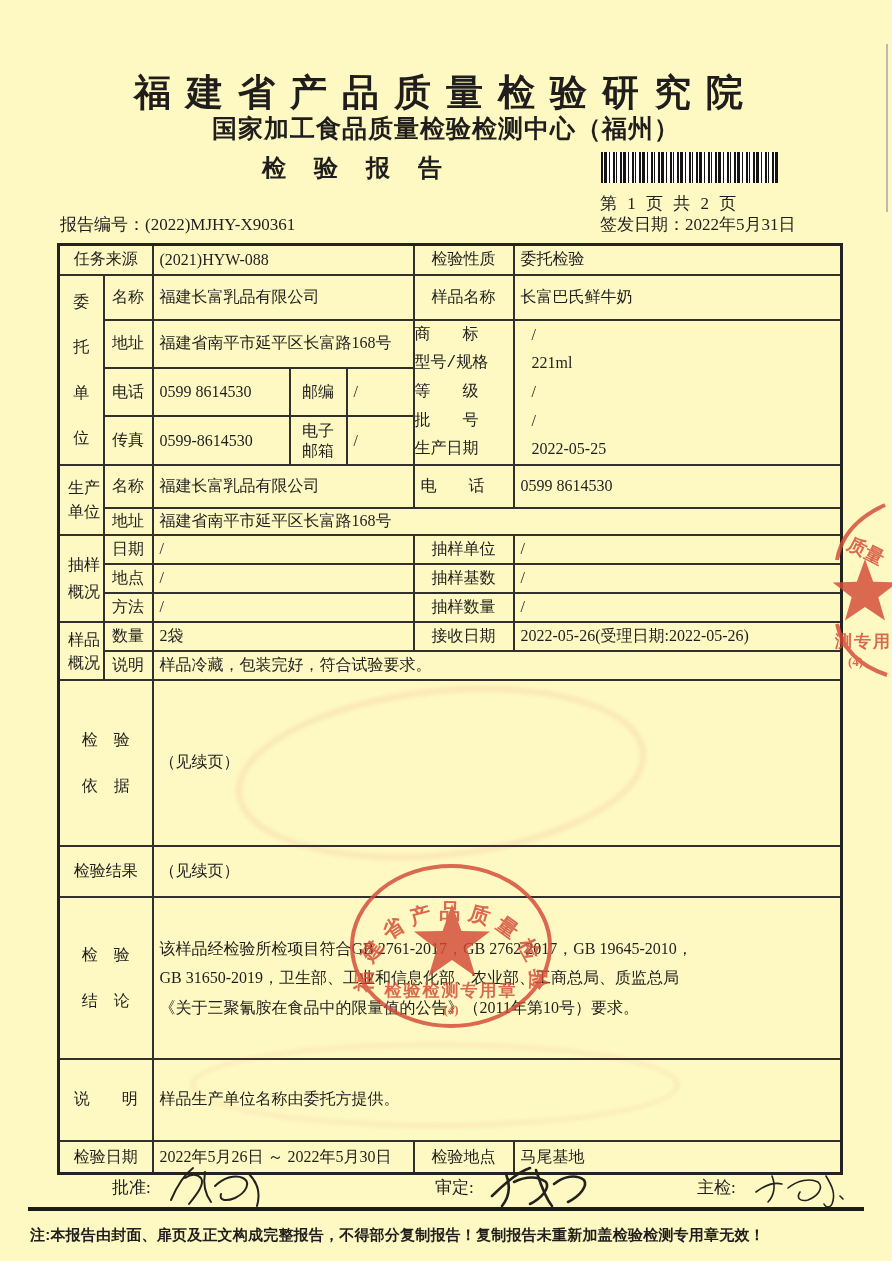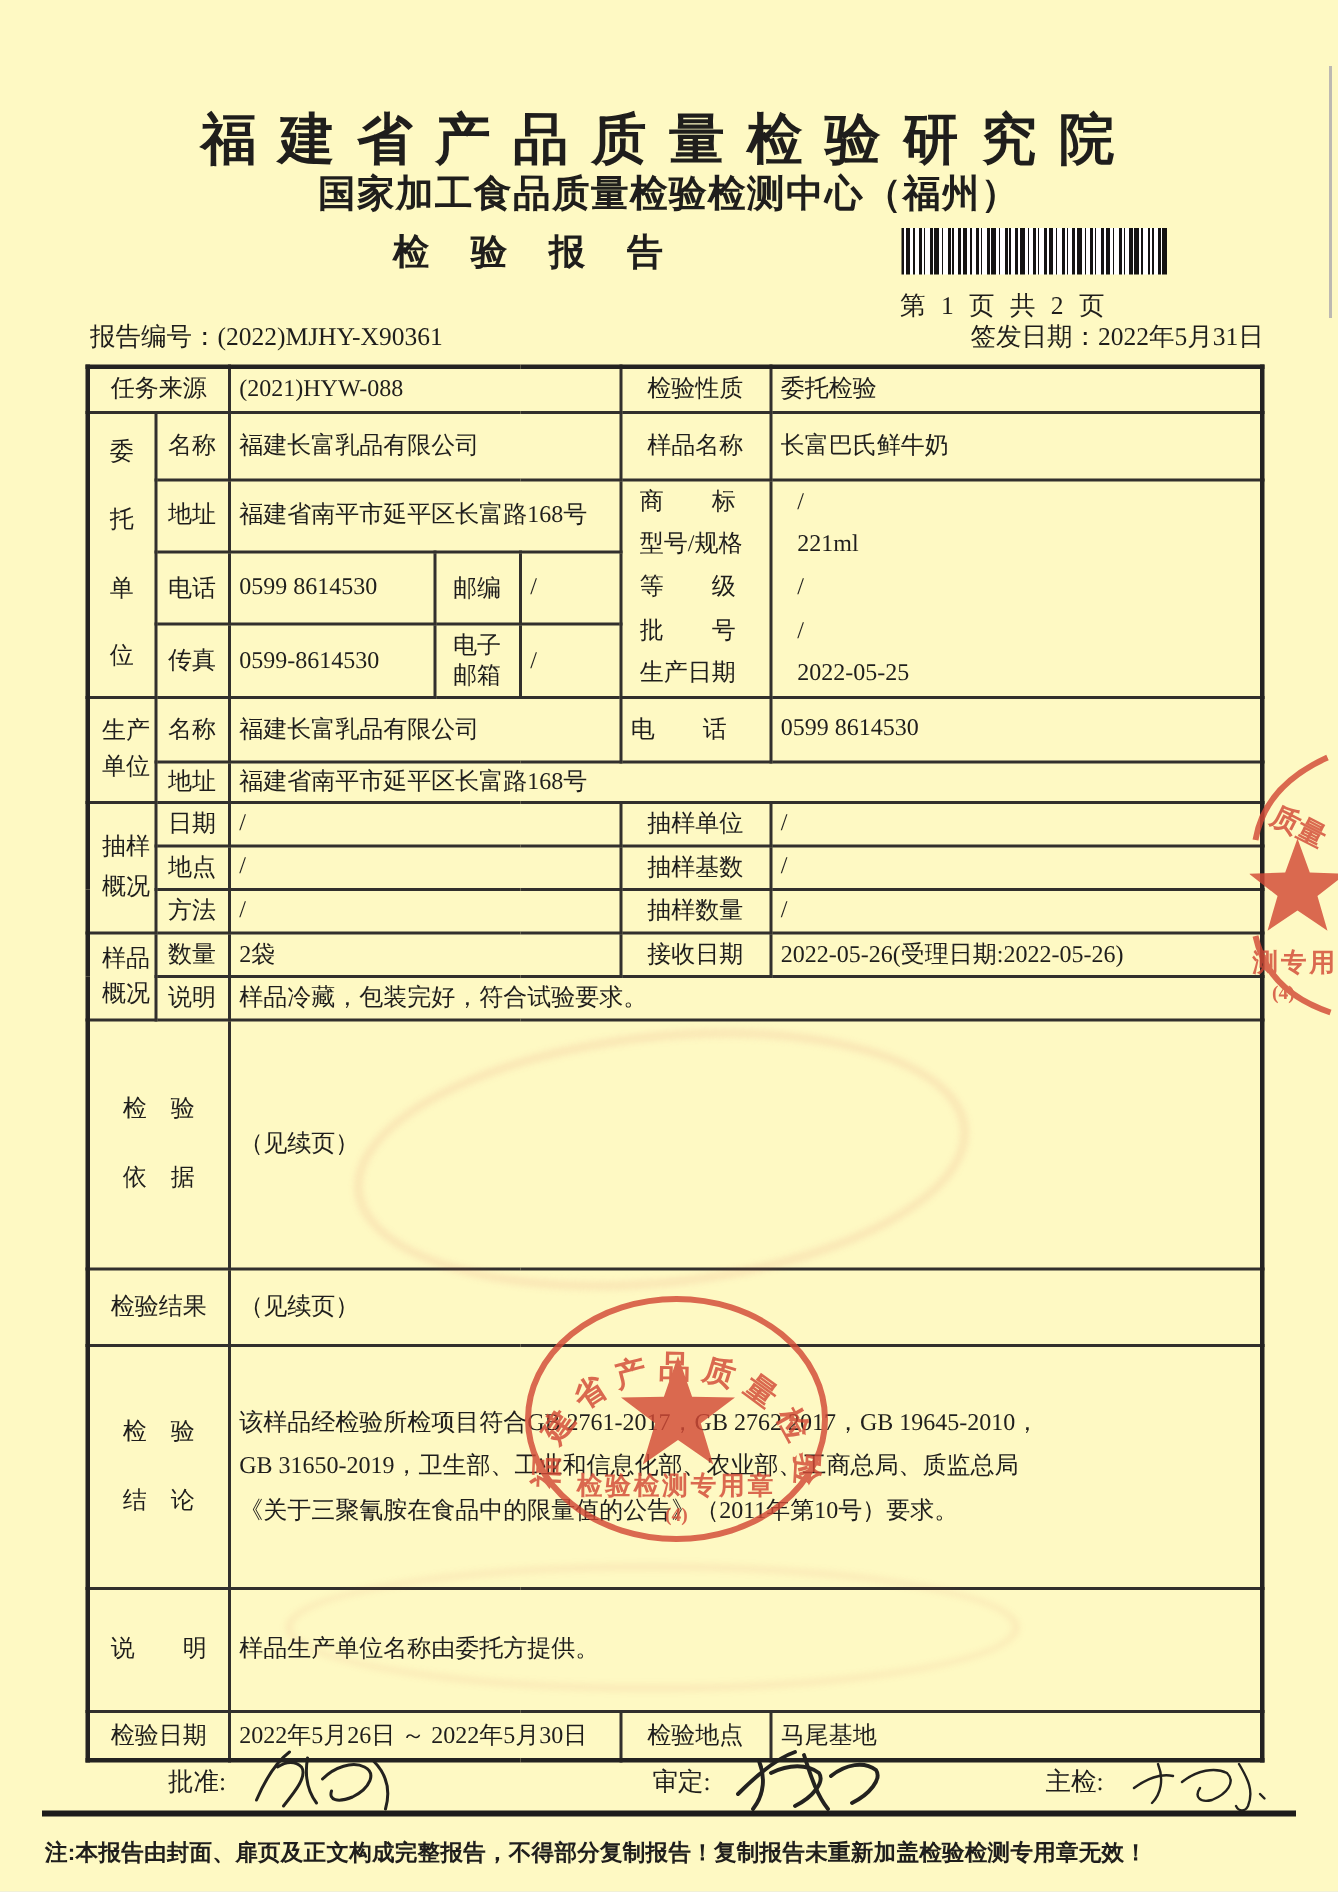--- a/index.html
+++ b/index.html
@@ -10,35 +10,35 @@
   .hdr-institute{top:68px;left:0;width:100%;text-align:center;font-size:37px;font-weight:bold;
                  letter-spacing:15px;white-space:nowrap;}
   .hdr-center{top:112px;left:0;width:100%;text-align:center;font-size:25px;font-weight:bold;
               font-family:"Liberation Sans","DejaVu Sans",sans-serif;letter-spacing:1px;}
   .hdr-report{top:152px;left:262px;font-size:24px;font-weight:bold;letter-spacing:28px;white-space:nowrap;}
   .barcode{left:601px;top:152px;width:177px;height:31px;
     background:repeating-linear-gradient(90deg,#141312 0 2px,#fff 2px 3px,#141312 3px 6px,#fff 6px 8px,
     #141312 8px 9px,#fff 9px 12px,#141312 12px 14px,#fff 14px 15px,#141312 15px 16px,#fff 16px 19px);}
   .page-indicator{left:600px;top:192px;font-size:17px;letter-spacing:3px;}
   .report-no{left:60px;top:213px;font-size:17px;}
-  .issue-date{left:600px;top:213px;font-size:17px;margin-left:47px;}
+  .issue-date{left:600px;top:213px;font-size:17px;}
   
   table.main{position:absolute;left:57px;top:243px;width:783px;border-collapse:collapse;
              table-layout:fixed;border:3px solid #242321;font-size:16px;}
   table.main td{border:2px solid #32302d;padding:1px 6px;vertical-align:middle;overflow:hidden;}
   td.lbl{text-align:center;}
   td.val{text-align:left;padding-left:9px;}
   .vtext{width:1.15em;margin:0 auto;line-height:2.85;word-break:break-all;text-align:center;}
   .vtext2{width:2.25em;margin:0 auto;word-break:break-all;text-align:center;}
   .lh15{line-height:1.5;} .lh17{line-height:1.7;} .lh14{line-height:1.45;} .lh12{line-height:1.25;}
   .pre{white-space:pre-line;}
   .biglbl{white-space:pre-line;text-align:center;line-height:2.9;}
   .sp{text-align:left;padding-left:7px;}
   .sr{height:28.7px;line-height:28.7px;}
-  .slbl{padding-left:12px;} .sval{padding-left:17px;}
+  .slbl{padding-left:0;font-family:Liberation Mono, monospace;} .sval{padding-left:17px;}
   .seeNext{padding-left:46px;}
   .concl{padding-left:11px;line-height:1.85;}
   .remark{padding-left:28px;}
   
   .stamp{color:#d34a36;opacity:.82;pointer-events:none;}
   .stamp text{fill:#d34a36;font-family:"Liberation Serif",serif;font-weight:bold;}
   .ghost{border-radius:50%;pointer-events:none;}
   .g1{left:235px;top:688px;width:400px;height:158px;border:6px solid rgba(214,80,60,.10);
       transform:rotate(-6deg);filter:blur(2px);}
   .g2{left:190px;top:1042px;width:480px;height:76px;border:5px solid rgba(214,80,60,.08);filter:blur(2px);}

